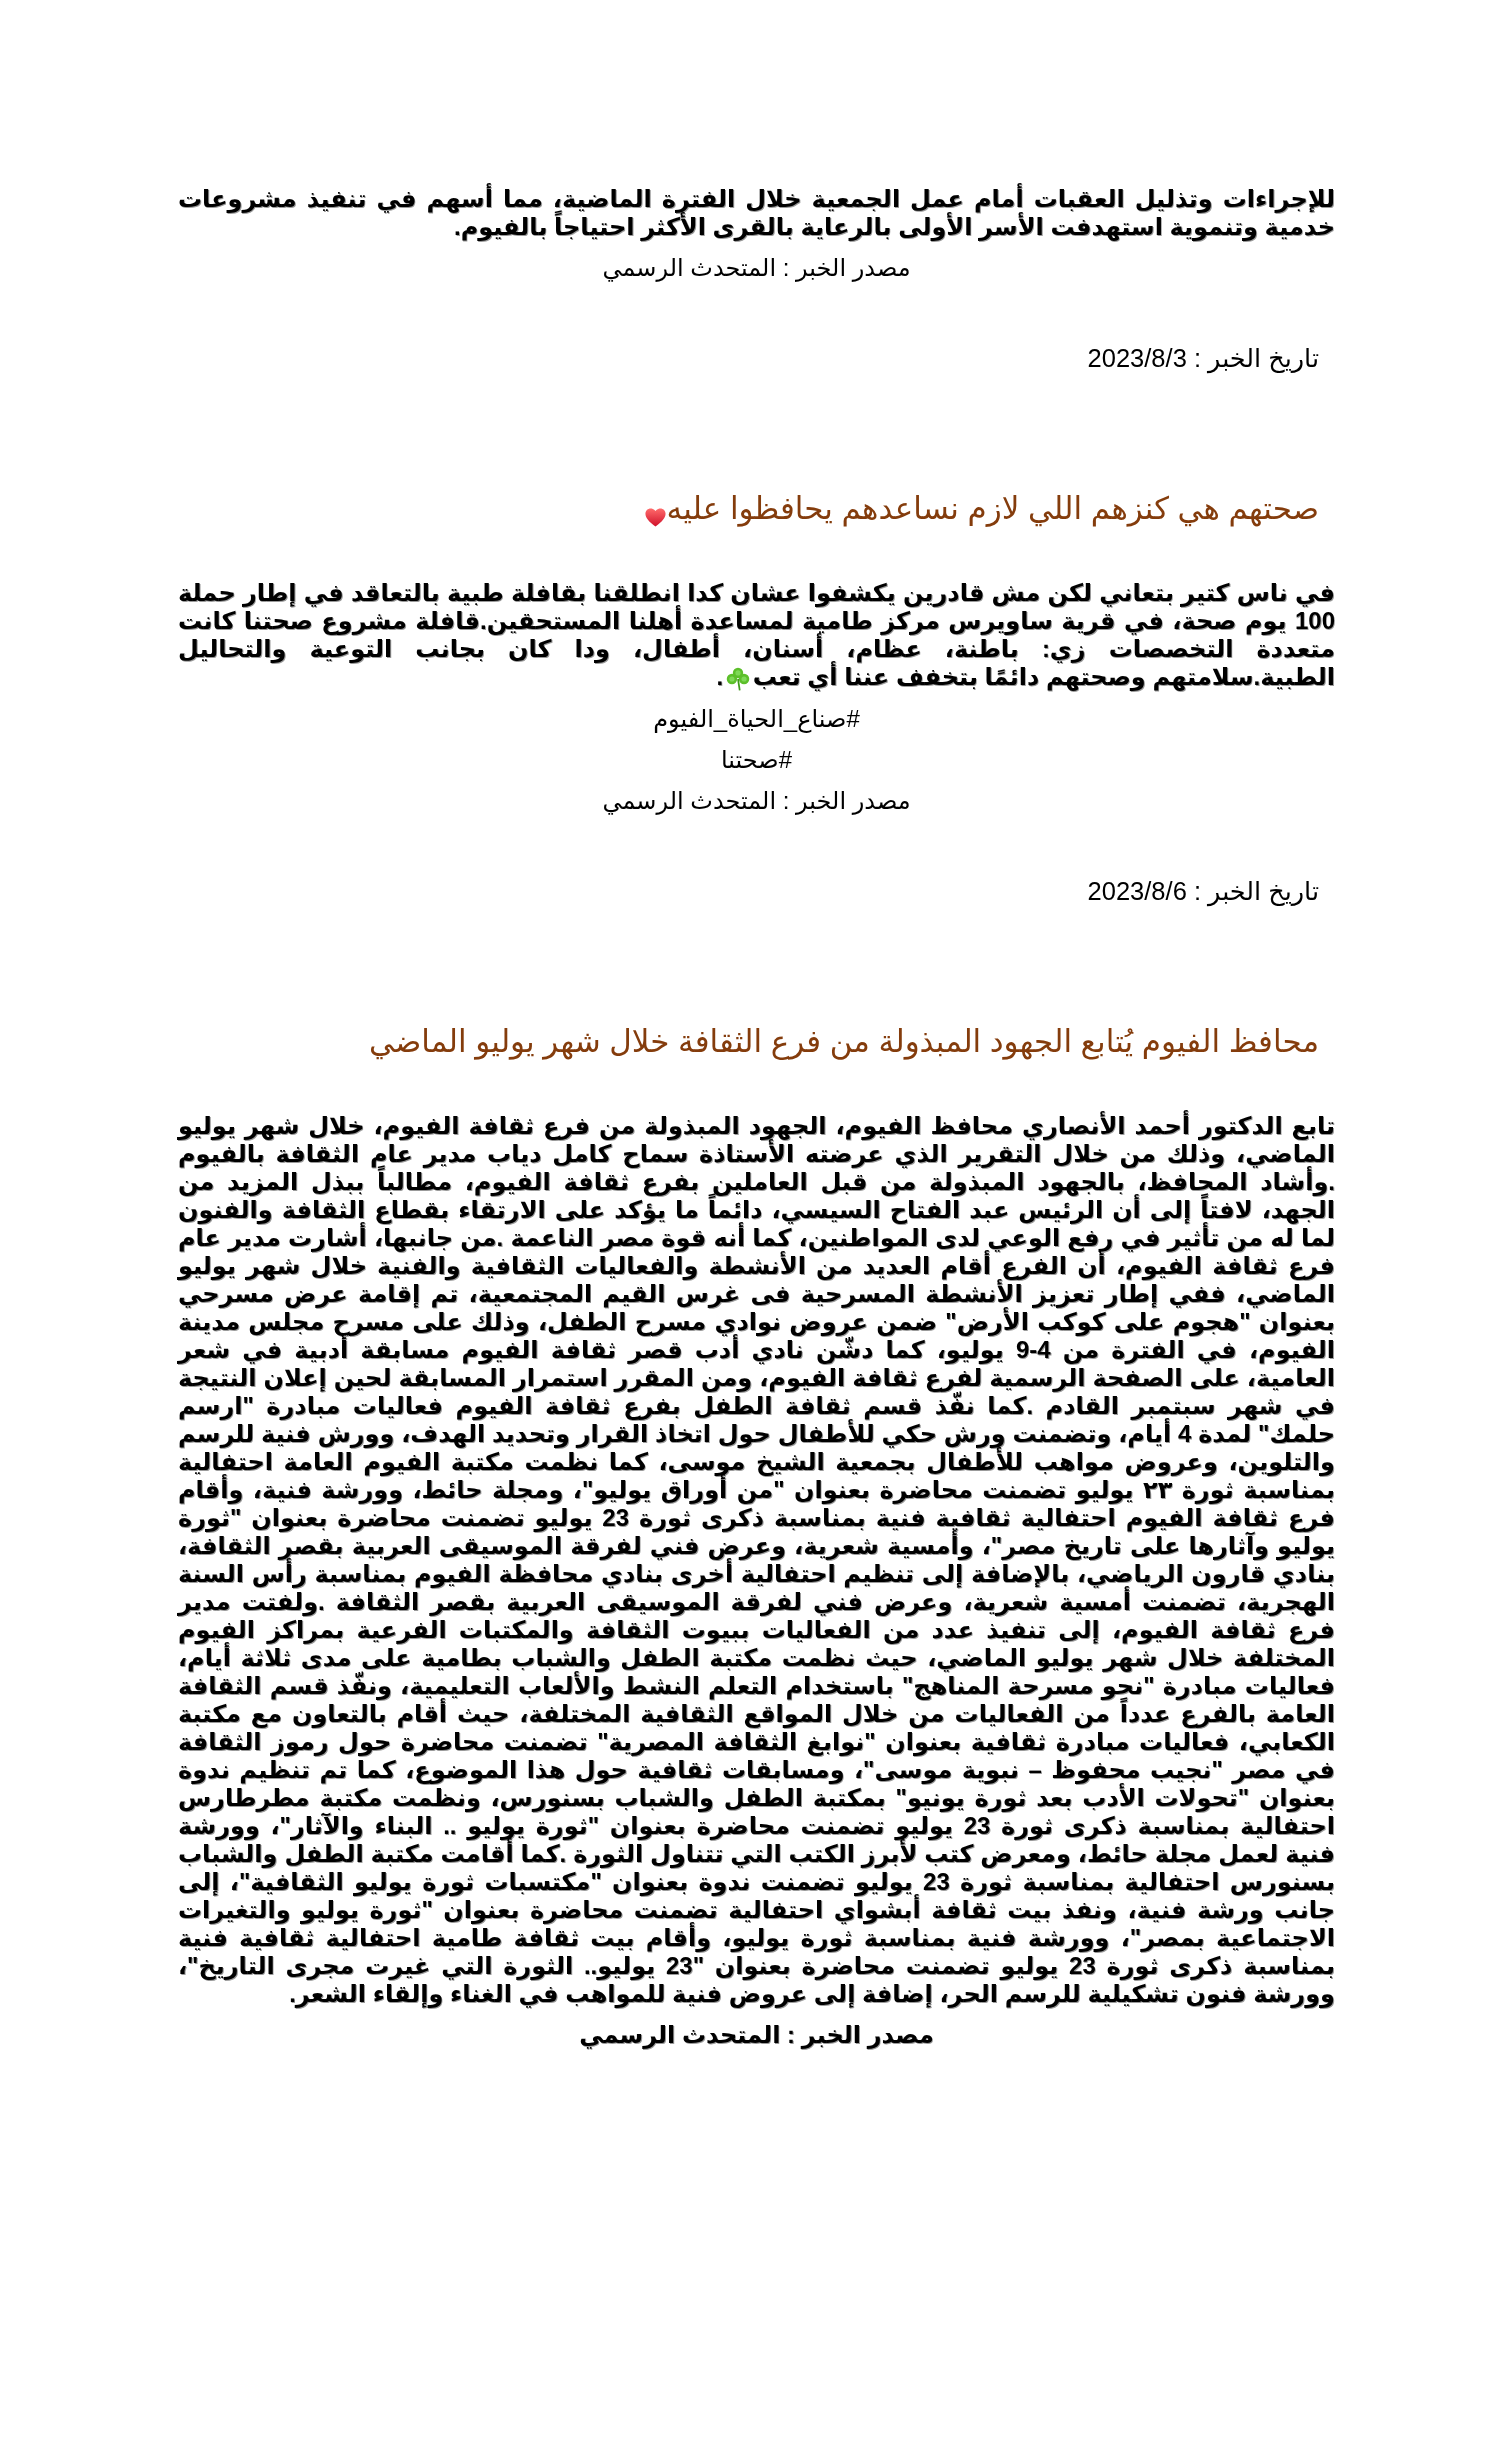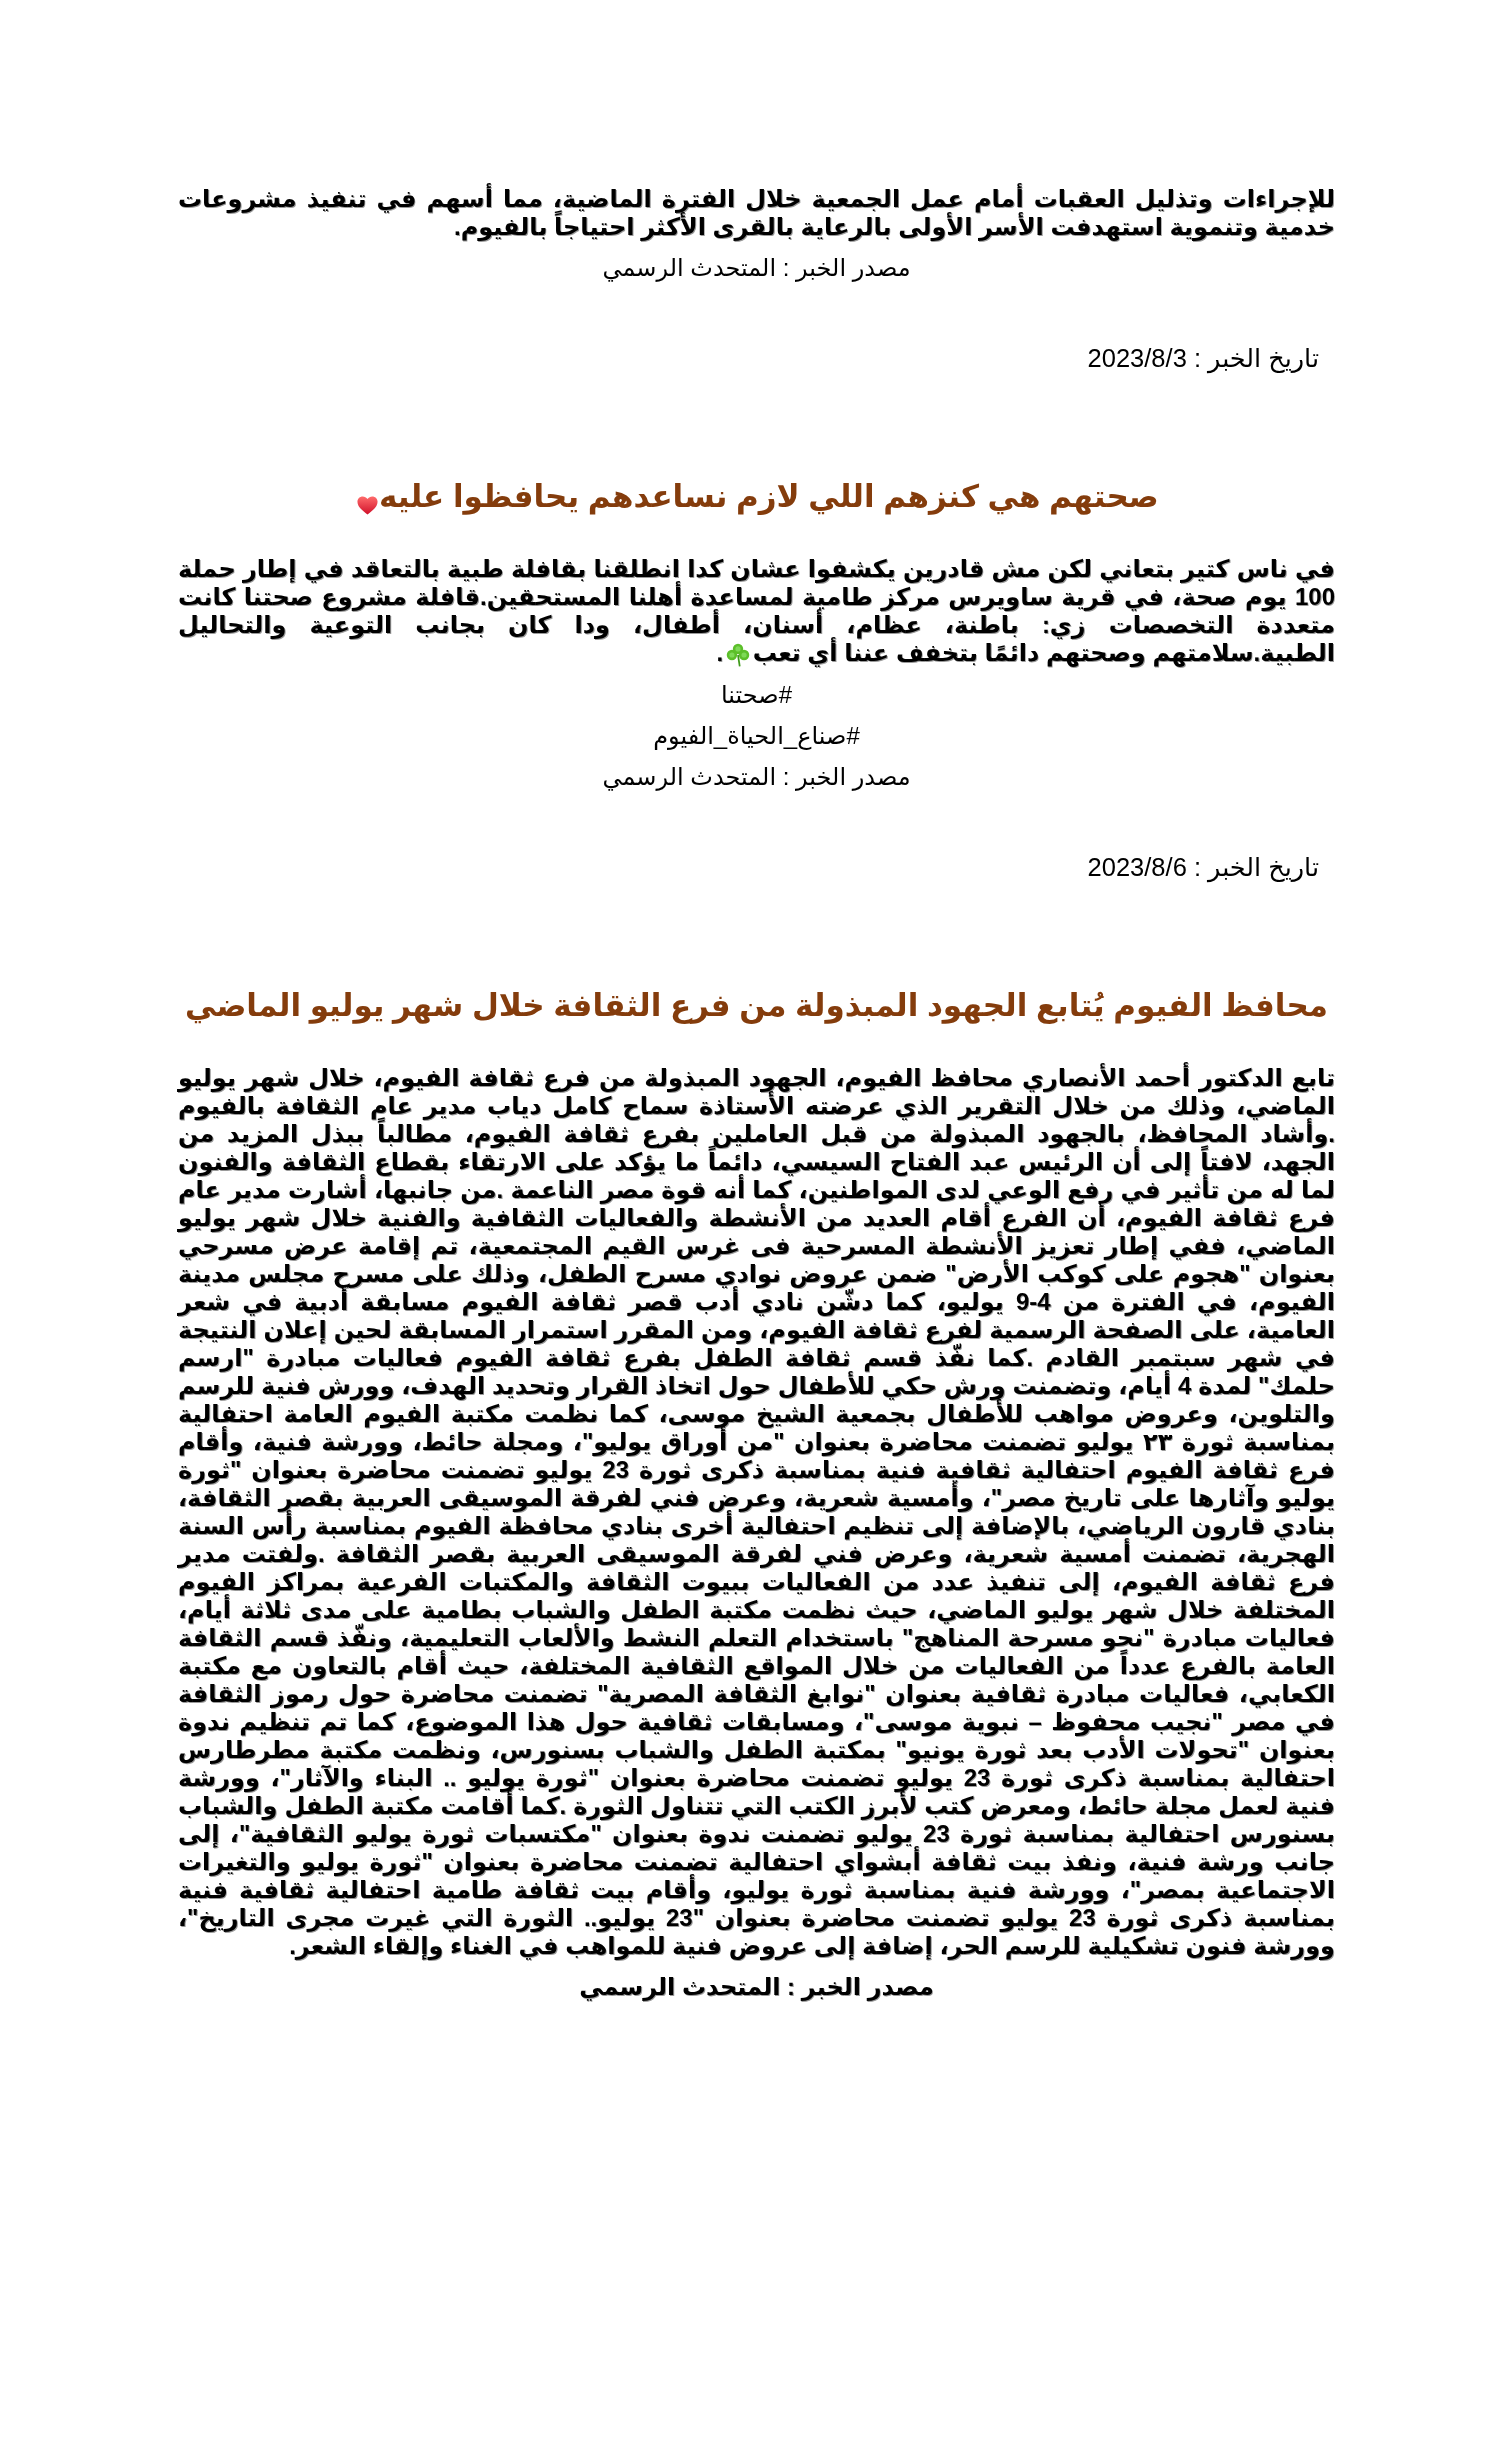--- a/index.html
+++ b/index.html
@@ -42,25 +42,24 @@
     text-shadow: 0.9px 0.9px 0 #9a9a9a;
   }
   .date {
     font-size: 25.5px;
     line-height: 30px;
     margin: 16px;
     text-align: right;
   }
   .heading {
     color: #843C0C;
-    font-weight: bold;
+    font-weight: normal;
     font-size: 31px;
     line-height: 39px;
-    text-align: center;
-    margin: 4px;
+    margin: 16px;
   }
   .gap-date { height: 32px; }
   .gap-heading-top { height: 84px; }
   .gap-heading-bottom { height: 35px; }
   .heart-icon {
     display: inline-block;
     width: 23px;
     height: 23px;
     vertical-align: middle;
     margin-left: 1.8px;
@@ -99,22 +98,22 @@
     <div class="gap-heading-bottom"></div>
     <p class="para"><span>في ناس كتير بتعاني لكن مش قادرين يكشفوا عشان كدا انطلقنا بقافلة طبية بالتعاقد في إطار حملة 100 يوم صحة، في قرية ساويرس مركز طامية لمساعدة أهلنا المستحقين.قافلة مشروع صحتنا كانت متعددة التخصصات زي: باطنة، عظام، أسنان، أطفال، ودا كان بجانب التوعية والتحاليل الطبية.سلامتهم وصحتهم دائمًا بتخفف عننا أي تعب</span><span class="clover-icon"><svg viewBox="0 0 30 30" width="26" height="26">
             <circle cx="15" cy="8" r="6" fill="#5cbf2a"></circle>
             <circle cx="8" cy="15" r="6" fill="#5cbf2a"></circle>
             <circle cx="22" cy="15" r="6" fill="#5cbf2a"></circle>
             <circle cx="15" cy="8" r="3" fill="#7ed957"></circle>
             <circle cx="8" cy="15" r="3" fill="#7ed957"></circle>
             <circle cx="22" cy="15" r="3" fill="#7ed957"></circle>
             <path d="M15 15 L17 28" stroke="#3f9a1a" stroke-width="2"></path>
           </svg></span><span>.</span></p>
+    <p class="line">#صناع_الحياة_الفيوم</p>
     <p class="line">#صحتنا</p>
-    <p class="line">#صناع_الحياة_الفيوم</p>
     <p class="line">مصدر الخبر : المتحدث الرسمي</p>
     <div class="gap-date"></div>
     <p class="date">تاريخ الخبر : 2023/8/6</p>
   </section>
 
   <section>
     <div class="gap-heading-top"></div>
     <h2 class="heading" style="color: rgb(132, 60, 12);">محافظ الفيوم يُتابع الجهود المبذولة من فرع الثقافة خلال شهر يوليو الماضي</h2>
     <div class="gap-heading-bottom"></div>
     <p class="para">تابع الدكتور أحمد الأنصاري محافظ الفيوم، الجهود المبذولة من فرع ثقافة الفيوم، خلال شهر يوليو الماضي، وذلك من خلال التقرير الذي عرضته الأستاذة سماح كامل دياب مدير عام الثقافة بالفيوم .وأشاد المحافظ، بالجهود المبذولة من قبل العاملين بفرع ثقافة الفيوم، مطالباً ببذل المزيد من الجهد، لافتاً إلى أن الرئيس عبد الفتاح السيسي، دائماً ما يؤكد على الارتقاء بقطاع الثقافة والفنون لما له من تأثير في رفع الوعي لدى المواطنين، كما أنه قوة مصر الناعمة .من جانبها، أشارت مدير عام فرع ثقافة الفيوم، أن الفرع أقام العديد من الأنشطة والفعاليات الثقافية والفنية خلال شهر يوليو الماضي، ففي إطار تعزيز الأنشطة المسرحية فى غرس القيم المجتمعية، تم إقامة عرض مسرحي بعنوان "هجوم على كوكب الأرض" ضمن عروض نوادي مسرح الطفل، وذلك على مسرح مجلس مدينة الفيوم، في الفترة من 4-9 يوليو، كما دشّن نادي أدب قصر ثقافة الفيوم مسابقة أدبية في شعر العامية، على الصفحة الرسمية لفرع ثقافة الفيوم، ومن المقرر استمرار المسابقة لحين إعلان النتيجة في شهر سبتمبر القادم .كما نفّذ قسم ثقافة الطفل بفرع ثقافة الفيوم فعاليات مبادرة "ارسم حلمك" لمدة 4 أيام، وتضمنت ورش حكي للأطفال حول اتخاذ القرار وتحديد الهدف، وورش فنية للرسم والتلوين، وعروض مواهب للأطفال بجمعية الشيخ موسى، كما نظمت مكتبة الفيوم العامة احتفالية بمناسبة ثورة ٢٣ يوليو تضمنت محاضرة بعنوان "من أوراق يوليو"، ومجلة حائط، وورشة فنية، وأقام فرع ثقافة الفيوم احتفالية ثقافية فنية بمناسبة ذكرى ثورة 23 يوليو تضمنت محاضرة بعنوان "ثورة يوليو وآثارها على تاريخ مصر"، وأمسية شعرية، وعرض فني لفرقة الموسيقى العربية بقصر الثقافة، بنادي قارون الرياضي، بالإضافة إلى تنظيم احتفالية أخرى بنادي محافظة الفيوم بمناسبة رأس السنة الهجرية، تضمنت أمسية شعرية، وعرض فني لفرقة الموسيقى العربية بقصر الثقافة .ولفتت مدير فرع ثقافة الفيوم، إلى تنفيذ عدد من الفعاليات ببيوت الثقافة والمكتبات الفرعية بمراكز الفيوم المختلفة خلال شهر يوليو الماضي، حيث نظمت مكتبة الطفل والشباب بطامية على مدى ثلاثة أيام، فعاليات مبادرة "نحو مسرحة المناهج" باستخدام التعلم النشط والألعاب التعليمية، ونفّذ قسم الثقافة العامة بالفرع عدداً من الفعاليات من خلال المواقع الثقافية المختلفة، حيث أقام بالتعاون مع مكتبة الكعابي، فعاليات مبادرة ثقافية بعنوان "نوابغ الثقافة المصرية" تضمنت محاضرة حول رموز الثقافة في مصر "نجيب محفوظ – نبوية موسى"، ومسابقات ثقافية حول هذا الموضوع، كما تم تنظيم ندوة بعنوان "تحولات الأدب بعد ثورة يونيو" بمكتبة الطفل والشباب بسنورس، ونظمت مكتبة مطرطارس احتفالية بمناسبة ذكرى ثورة 23 يوليو تضمنت محاضرة بعنوان "ثورة يوليو .. البناء والآثار"، وورشة فنية لعمل مجلة حائط، ومعرض كتب لأبرز الكتب التي تتناول الثورة .كما أقامت مكتبة الطفل والشباب بسنورس احتفالية بمناسبة ثورة 23 يوليو تضمنت ندوة بعنوان "مكتسبات ثورة يوليو الثقافية"، إلى جانب ورشة فنية، ونفذ بيت ثقافة أبشواي احتفالية تضمنت محاضرة بعنوان "ثورة يوليو والتغيرات الاجتماعية بمصر"، وورشة فنية بمناسبة ثورة يوليو، وأقام بيت ثقافة طامية احتفالية ثقافية فنية بمناسبة ذكرى ثورة 23 يوليو تضمنت محاضرة بعنوان "23 يوليو.. الثورة التي غيرت مجرى التاريخ"، وورشة فنون تشكيلية للرسم الحر، إضافة إلى عروض فنية للمواهب في الغناء وإلقاء الشعر.</p>

